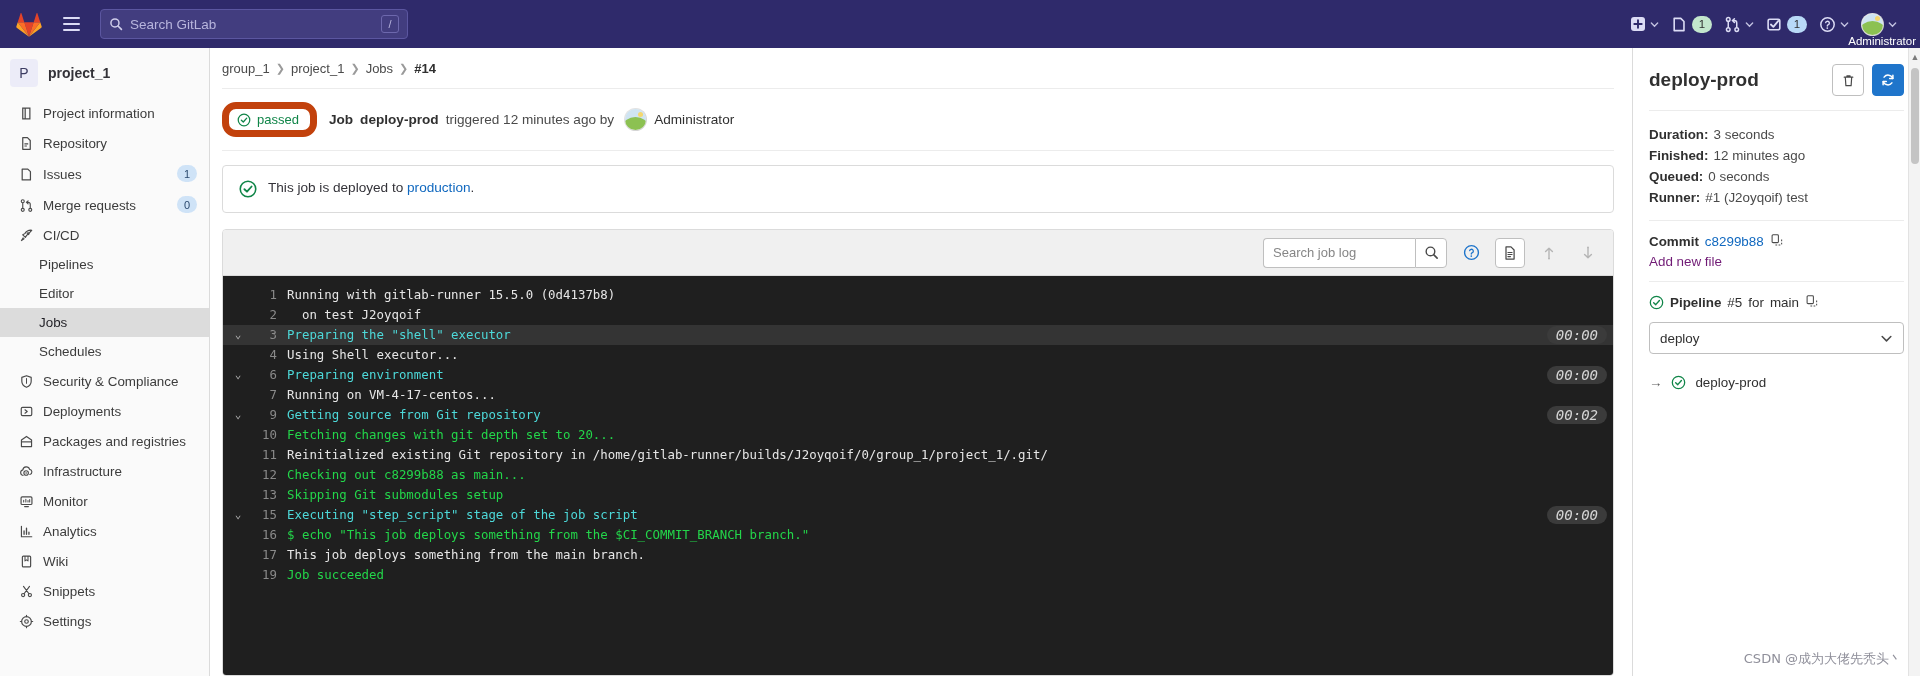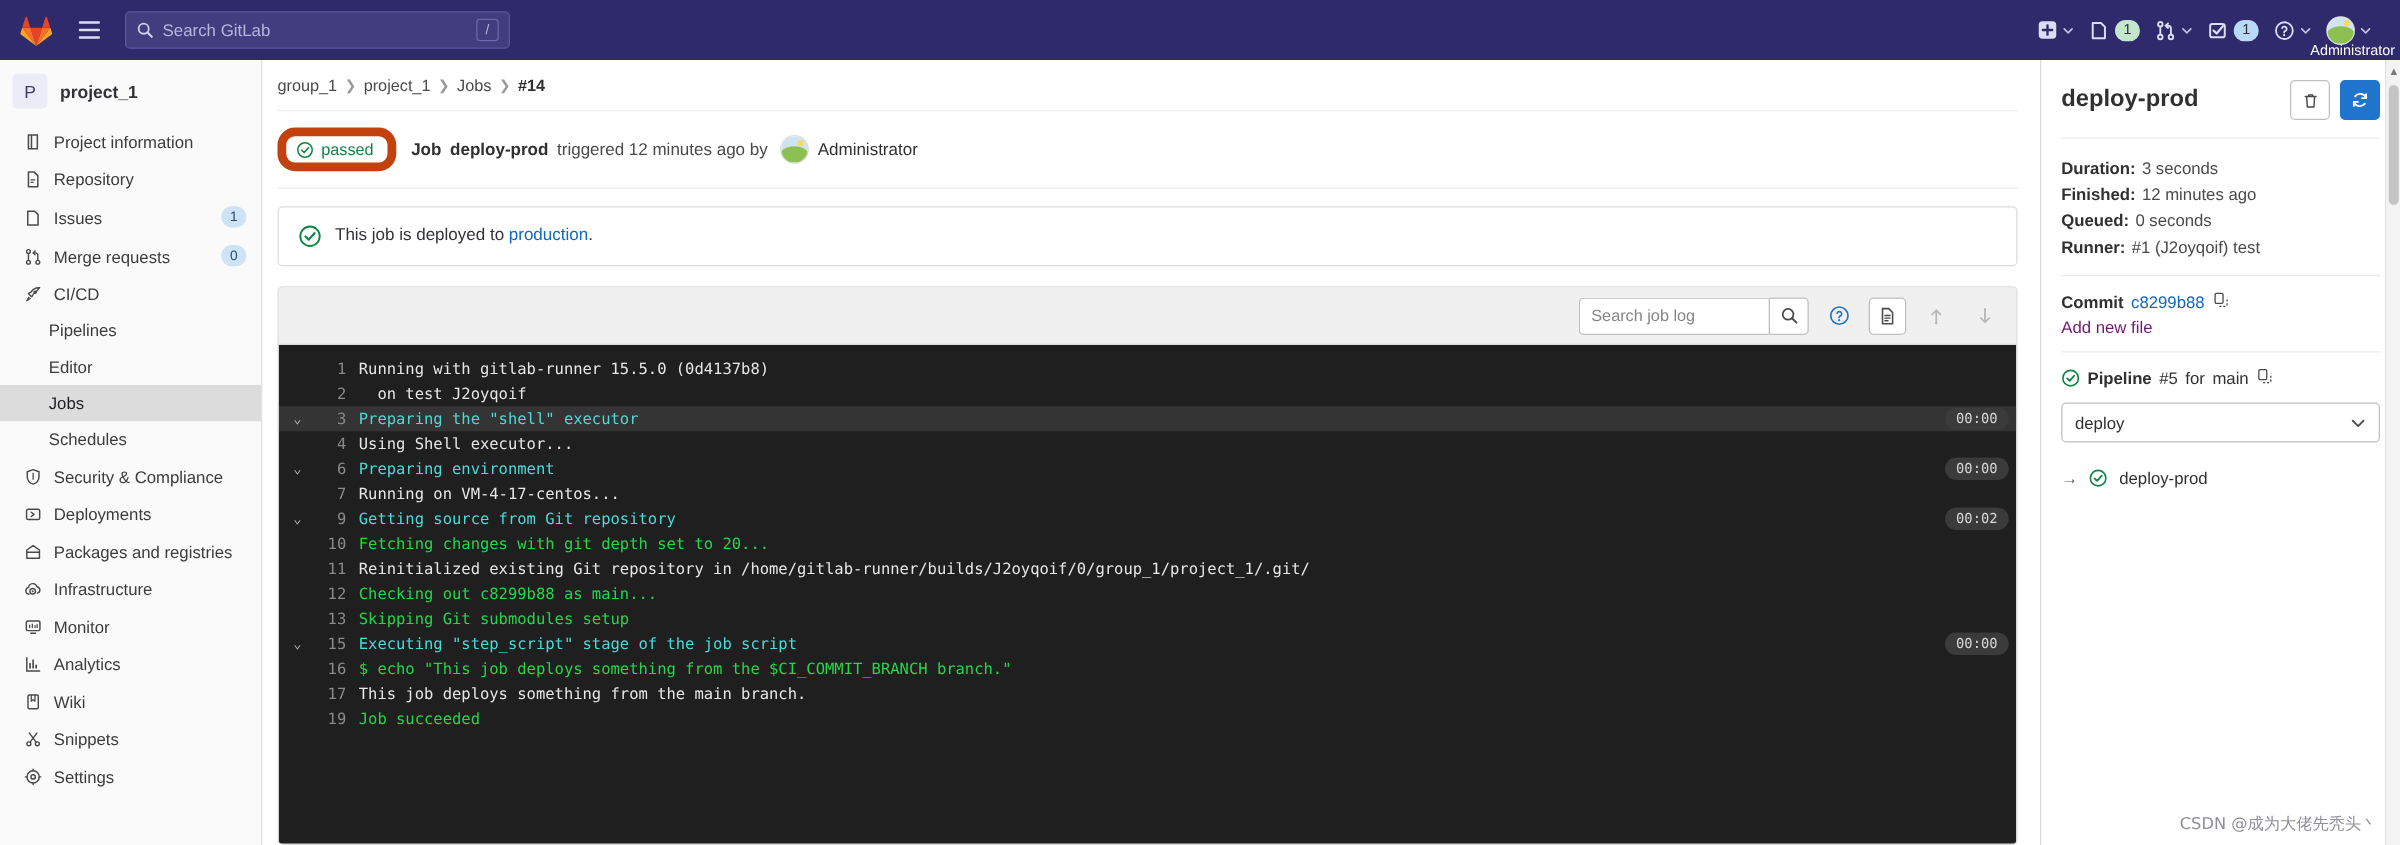--- a/index.html
+++ b/index.html
@@ -162,21 +162,21 @@
   .log-line .arrow { width: 30px; flex: 0 0 30px; text-align: center; color: #b5b5b5; font-size: 11px; cursor: pointer; }
   .log-line .ln {
     width: 34px; flex: 0 0 34px; text-align: right; color: #8a8a8a; padding-right: 10px;
     user-select: none;
   }
   .log-line .tx { flex: 1; white-space: pre; color: #e6e6e6; }
   .tx .c-cyan { color: #4dd9d9; }
   .tx .c-green { color: #23d64a; }
   .log-line .dur {
     margin-left: auto; background: #3b3b3b; color: #d6d6d6; border-radius: 10px;
-    font-size: 11px; padding: 1px 9px; line-height: 16px; align-self: center; flex: 0 0 auto;
+    font-size: 14px; padding: 1px 9px; line-height: 16px; align-self: center; flex: 0 0 auto; font-style: italic;
   }
 
   
   .rightpanel {
     width: 288px; flex: 0 0 288px; border-left: 1px solid #dbdbdb; background: #fff;
     padding: 0 16px; overflow: hidden;
   }
   .rp-head { display: flex; align-items: center; padding: 16px 0 14px 0; }
   .rp-title { font-size: 19px; color: #303030; font-weight: 600; flex: 1; }
   .rp-btn {

